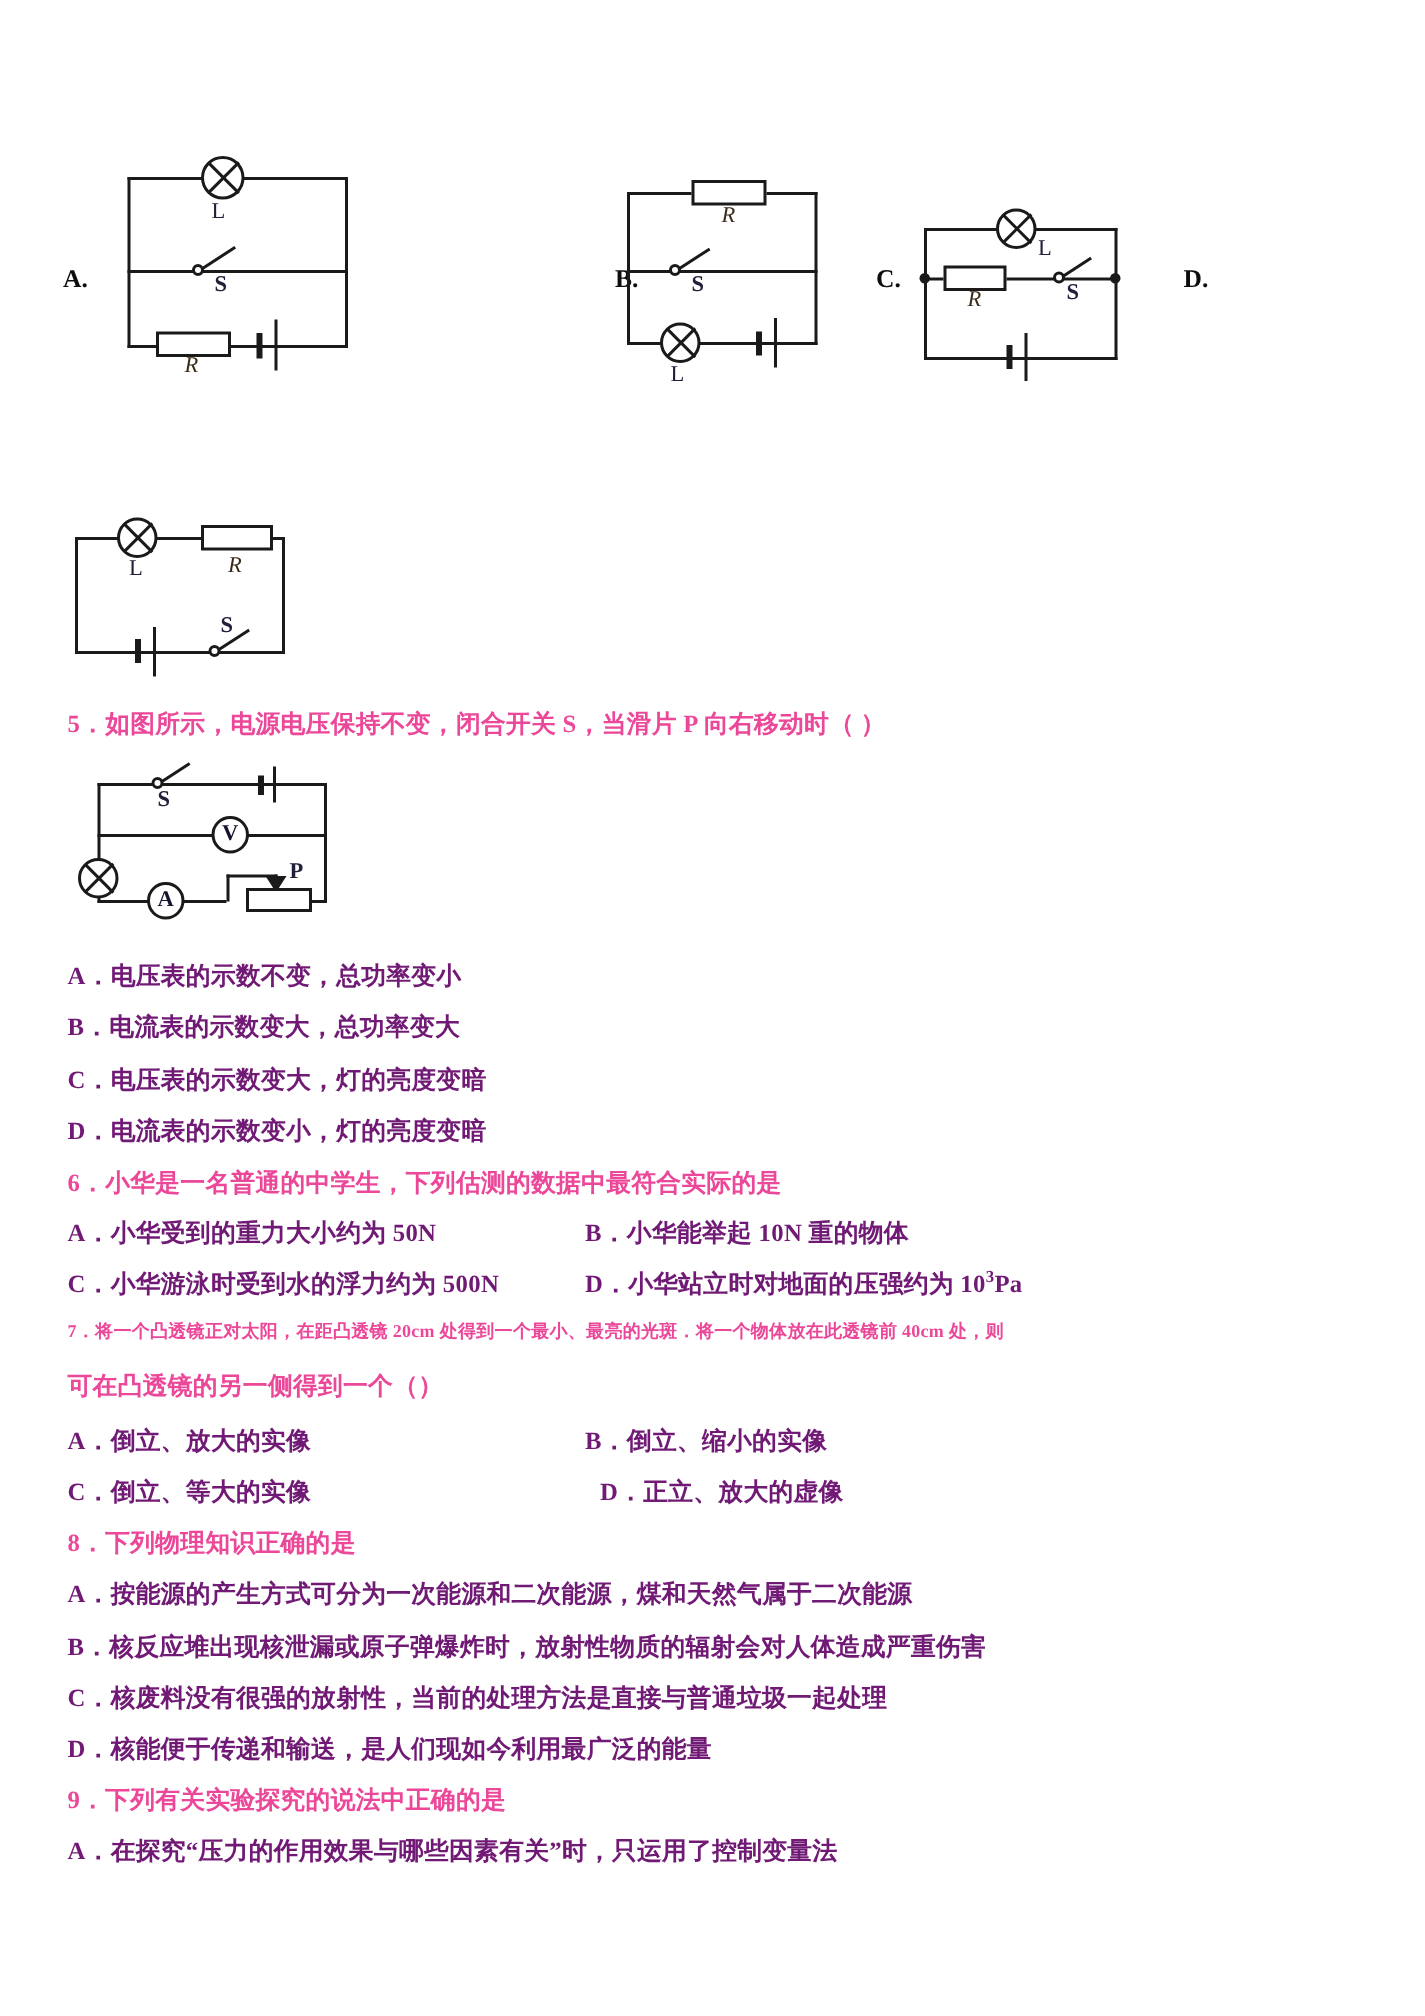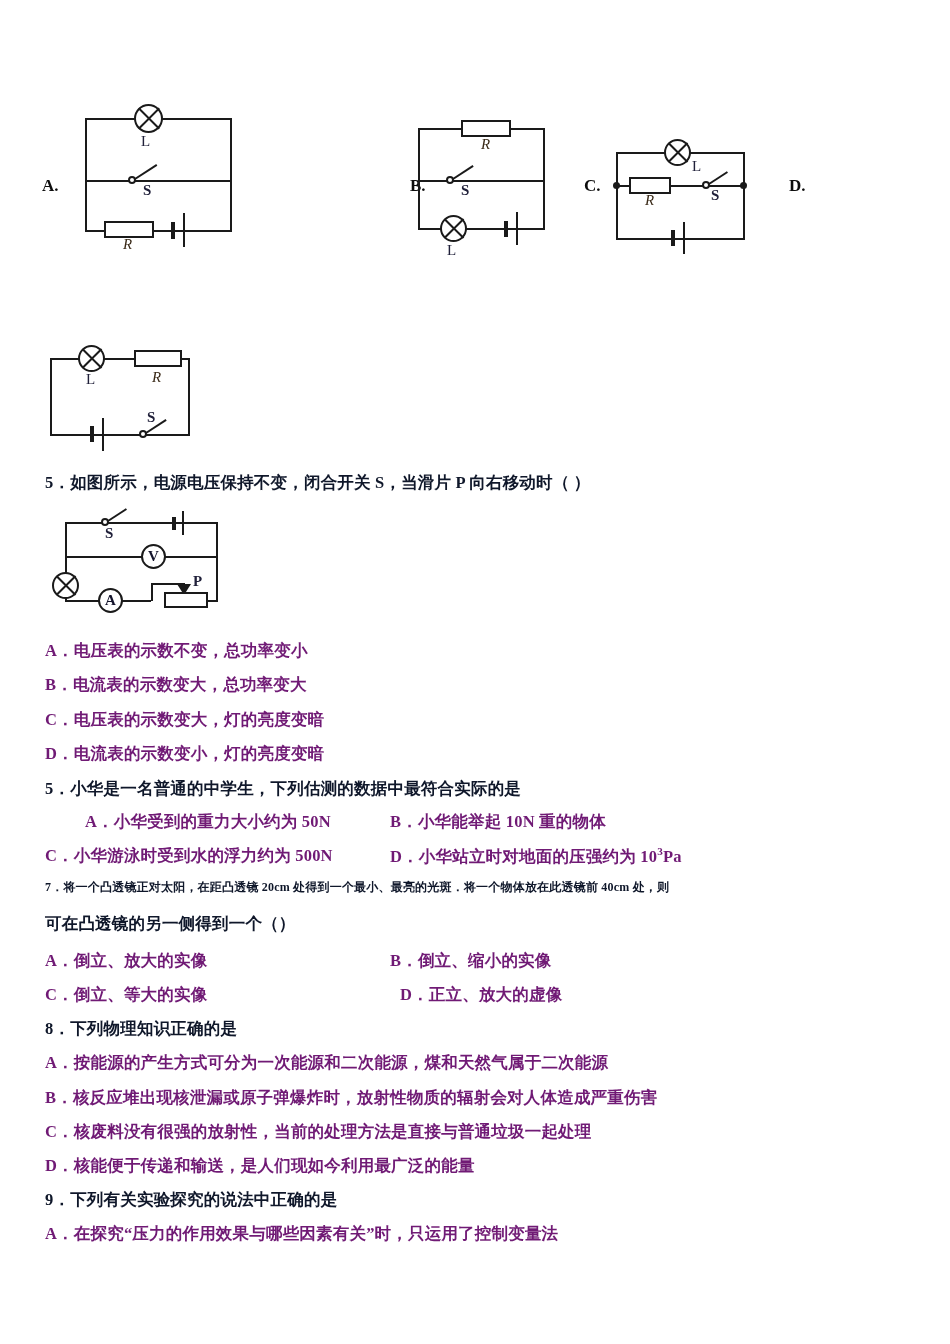--- a/index.html
+++ b/index.html
@@ -22,21 +22,21 @@
     height: 1344px;
   }
 
   
   .qline {
     position: absolute;
     font-size: 16.5px;
     line-height: 1.35;
     letter-spacing: 0.2px;
     white-space: nowrap;
-    color: #0f172a;
+    color: #ec4899;
     font-family: Liberation Serif, serif;
   }
   .qstem {
     font-weight: 600;
   }
   .opt {
     position: absolute;
     font-size: 16.5px;
     font-weight: 700;
     white-space: nowrap;
@@ -296,22 +296,22 @@
     <div class="slider-arrow" style="left:177px; top:584px;"></div>
     <div class="rheo-body" style="left:164px; top:592px; width:44px; height:16px;"></div>
     <div class="comp-label bold" style="left:193px; top:573px;">P</div>
   </div>
 
   <div class="opt" style="left:45px; top:640px;">A．电压表的示数不变，总功率变小</div>
   <div class="opt" style="left:45px; top:674px;">B．电流表的示数变大，总功率变大</div>
   <div class="opt" style="left:45px; top:709px;">C．电压表的示数变大，灯的亮度变暗</div>
   <div class="opt" style="left:45px; top:743px;">D．电流表的示数变小，灯的亮度变暗</div>
 
-  <div class="qline qstem" style="left:45px; top:778px;">5．小华是一名普通的中学生，下列估测的数据中最符合实际的是</div>
-  <div class="opt" style="left:45px; top:811px;margin-left:40px;">A．小华受到的重力大小约为 50N</div>
+  <div class="qline qstem" style="left:45px; top:778px;">6．小华是一名普通的中学生，下列估测的数据中最符合实际的是</div>
+  <div class="opt" style="left:45px; top:811px;">A．小华受到的重力大小约为 50N</div>
   <div class="opt" style="left:390px; top:811px;">B．小华能举起 10N 重的物体</div>
   <div class="opt" style="left:45px; top:845px;">C．小华游泳时受到水的浮力约为 500N</div>
   <div class="opt" style="left:390px; top:845px;"><span>D．小华站立时对地面的压强约为 10</span><span class="sup">3</span><span>Pa</span></div>
 
   <div class="qline qstem" style="left:45px; top:879px; font-size:12px;">7．将一个凸透镜正对太阳，在距凸透镜 20cm 处得到一个最小、最亮的光斑．将一个物体放在此透镜前 40cm 处，则</div>
   <div class="qline qstem" style="left:45px; top:913px;">可在凸透镜的另一侧得到一个（）</div>
   <div class="opt" style="left:45px; top:950px;">A．倒立、放大的实像</div>
   <div class="opt" style="left:390px; top:950px;">B．倒立、缩小的实像</div>
   <div class="opt" style="left:45px; top:984px;">C．倒立、等大的实像</div>
   <div class="opt" style="left:400px; top:984px;">D．正立、放大的虚像</div>

